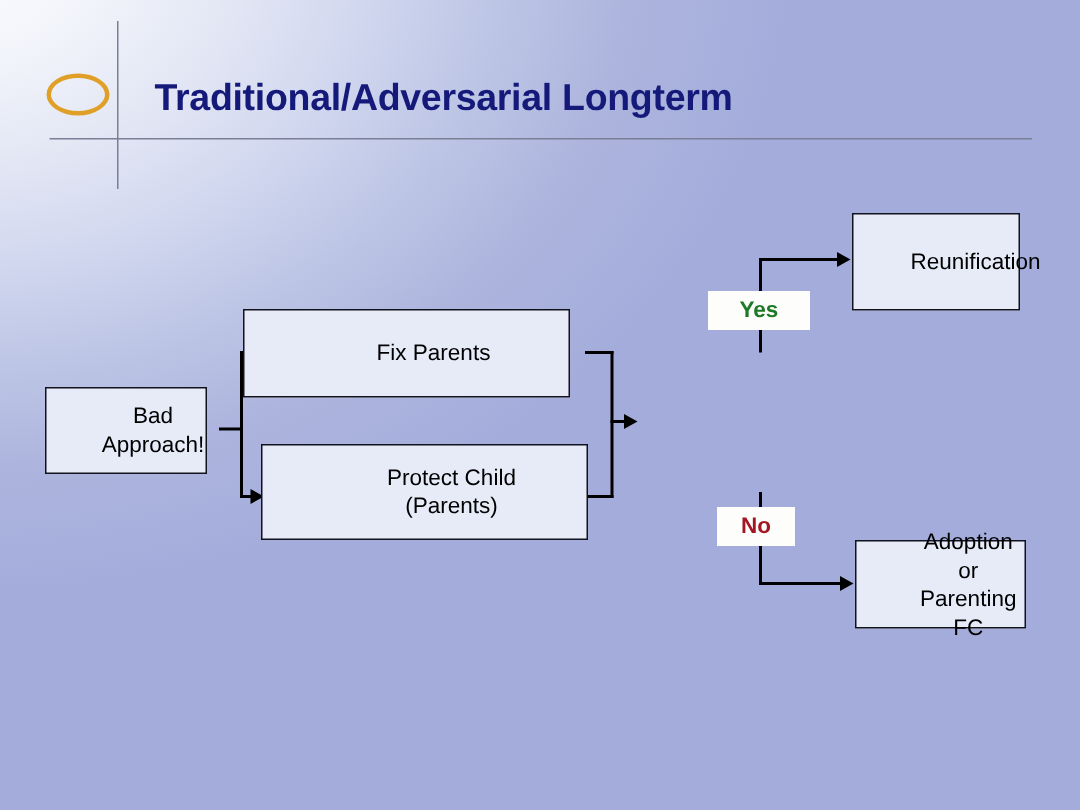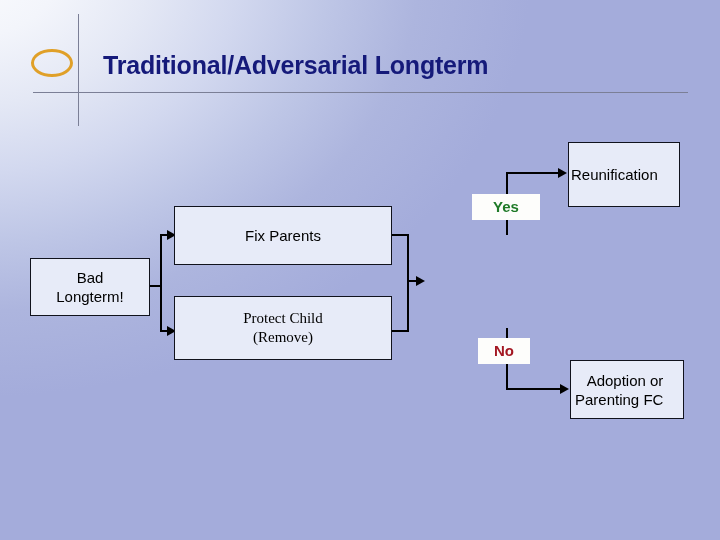--- a/index.html
+++ b/index.html
@@ -74,31 +74,31 @@
     border: 1.5px solid #10121c;
     color: #000000;
     font-size: 15px;
     line-height: 19px;
     text-align: center;
     display: flex;
     align-items: center;
     justify-content: center;
     z-index: 4;
   }
-  .node .txt { display: block; padding: 0 3px; }
-
-  #node-bad        { left: 30px;  top: 258px; width: 120px; height: 58px; }
-  #node-fix        { left: 174px; top: 206px; width: 218px; height: 59px; }
-  #node-protect    { left: 174px; top: 296px; width: 218px; height: 64px; font-family: Liberation Serif, serif; }
+  .node .txt { display: block; padding: 0 3px; margin-left: 36px; }
+
+  #node-bad        { left: 30px;  top: 258px; width: 108px; height: 58px; }
+  #node-fix        { left: 162px; top: 206px; width: 218px; height: 59px; }
+  #node-protect    { left: 174px; top: 296px; width: 218px; height: 64px; }
   #node-reunify    { left: 568px; top: 142px; width: 112px; height: 65px;
                      justify-content: flex-start; }
   #node-reunify .txt { padding-left: 2px; }
   #node-adoption   { left: 570px; top: 360px; width: 114px; height: 59px;
                      justify-content: flex-start; }
-  #node-adoption .txt { padding-left: 4px; text-align: right; }
+  #node-adoption .txt { padding-left: 4px; text-align: center; }
 
   
   #node-decision {
     position: absolute;
     left: 427px;
     top: 233px;
     width: 161px;
     height: 97px;
     z-index: 4;
   }
@@ -180,32 +180,32 @@
   <div class="line hline" style="left:506px; top:172px; width:56px;"></div>
   <div class="arrow arrow-right" style="left:558px; top:168px;"></div>
 
   <div class="line vline" style="left:506px; top:328px; height:62px;"></div>
   <div class="line hline" style="left:506px; top:388px; width:58px;"></div>
   <div class="arrow arrow-right" style="left:560px; top:384px;"></div>
 
   <div class="node" id="node-bad">
     <span class="txt">
       <span>Bad</span><br>
-      <span>Longterm!</span>
+      <span>Approach!</span>
     </span>
   </div>
 
   <div class="node" id="node-fix">
     <span class="txt">Fix Parents</span>
   </div>
 
   <div class="node" id="node-protect">
     <span class="txt">
       <span>Protect Child</span><br>
-      <span>(Remove)</span>
+      <span>(Parents)</span>
     </span>
   </div>
 
 
   <div class="node" id="node-reunify">
     <span class="txt">Reunification</span>
   </div>
 
   <div class="node" id="node-adoption">
     <span class="txt">

